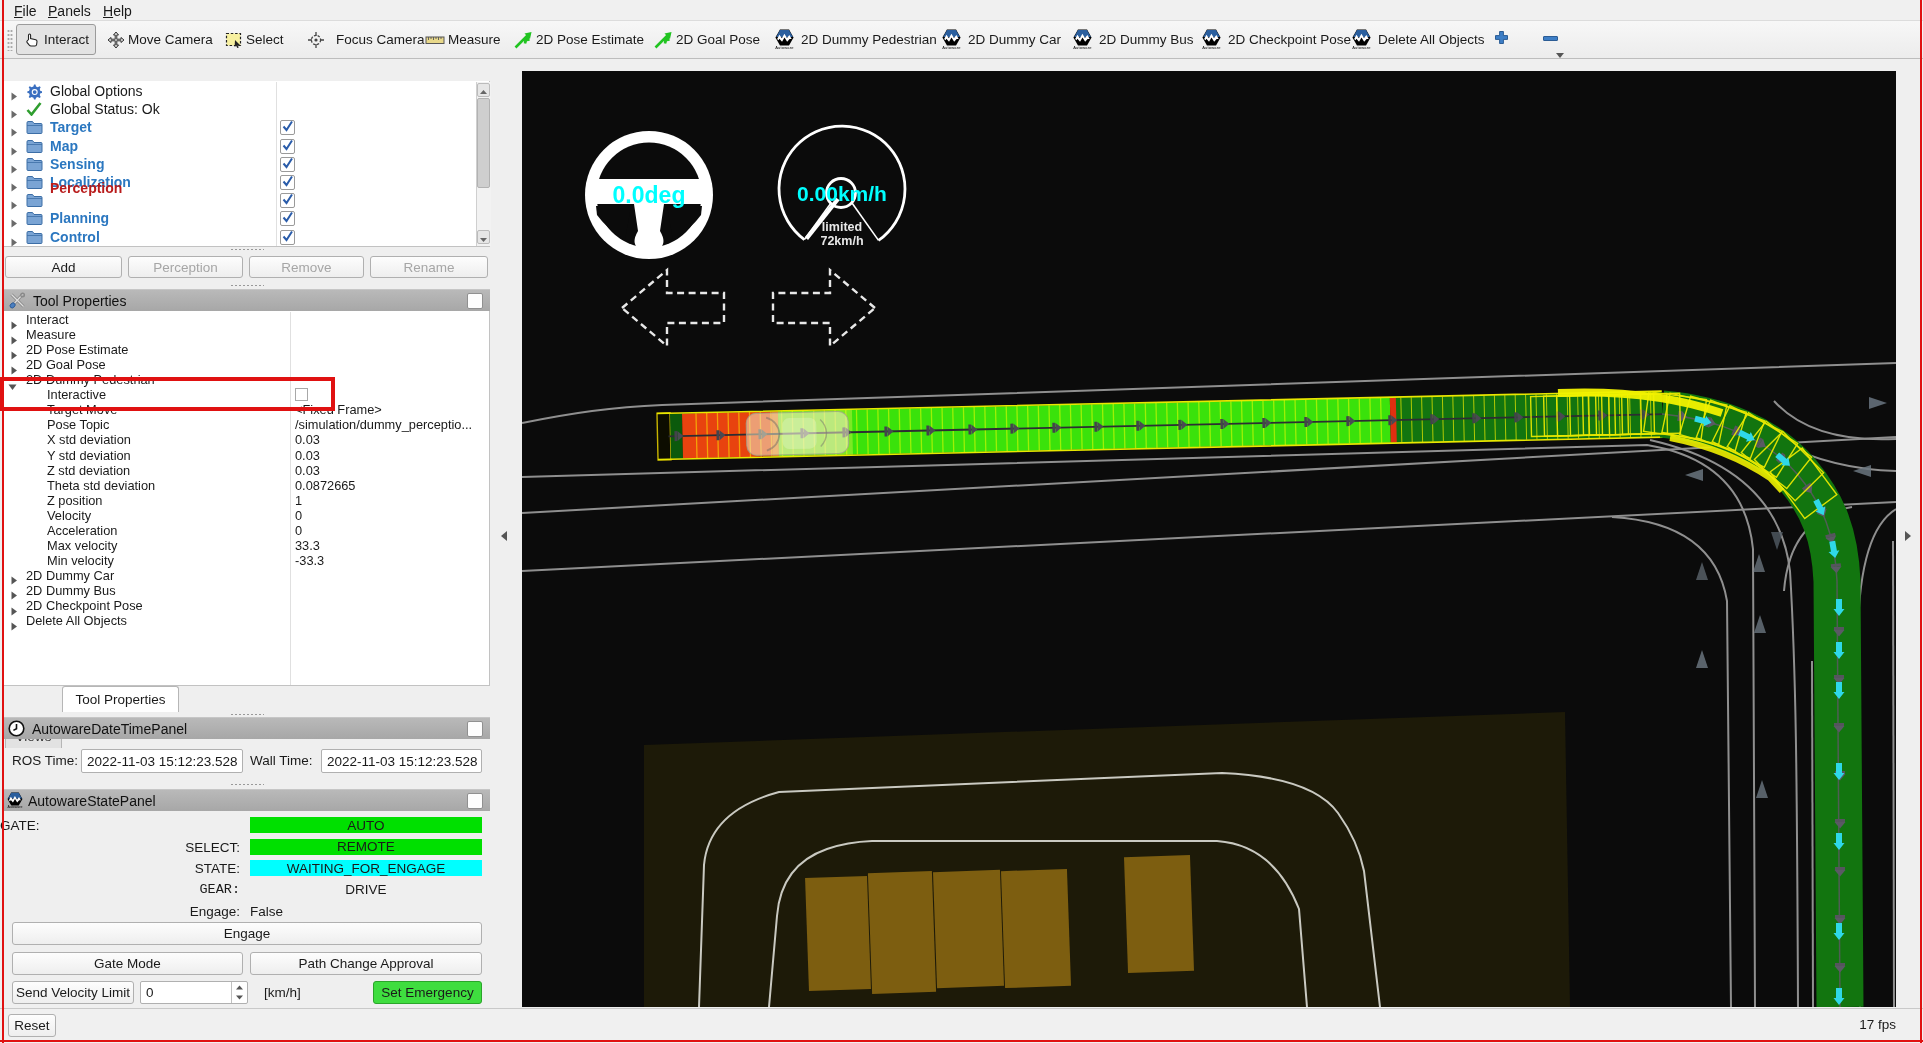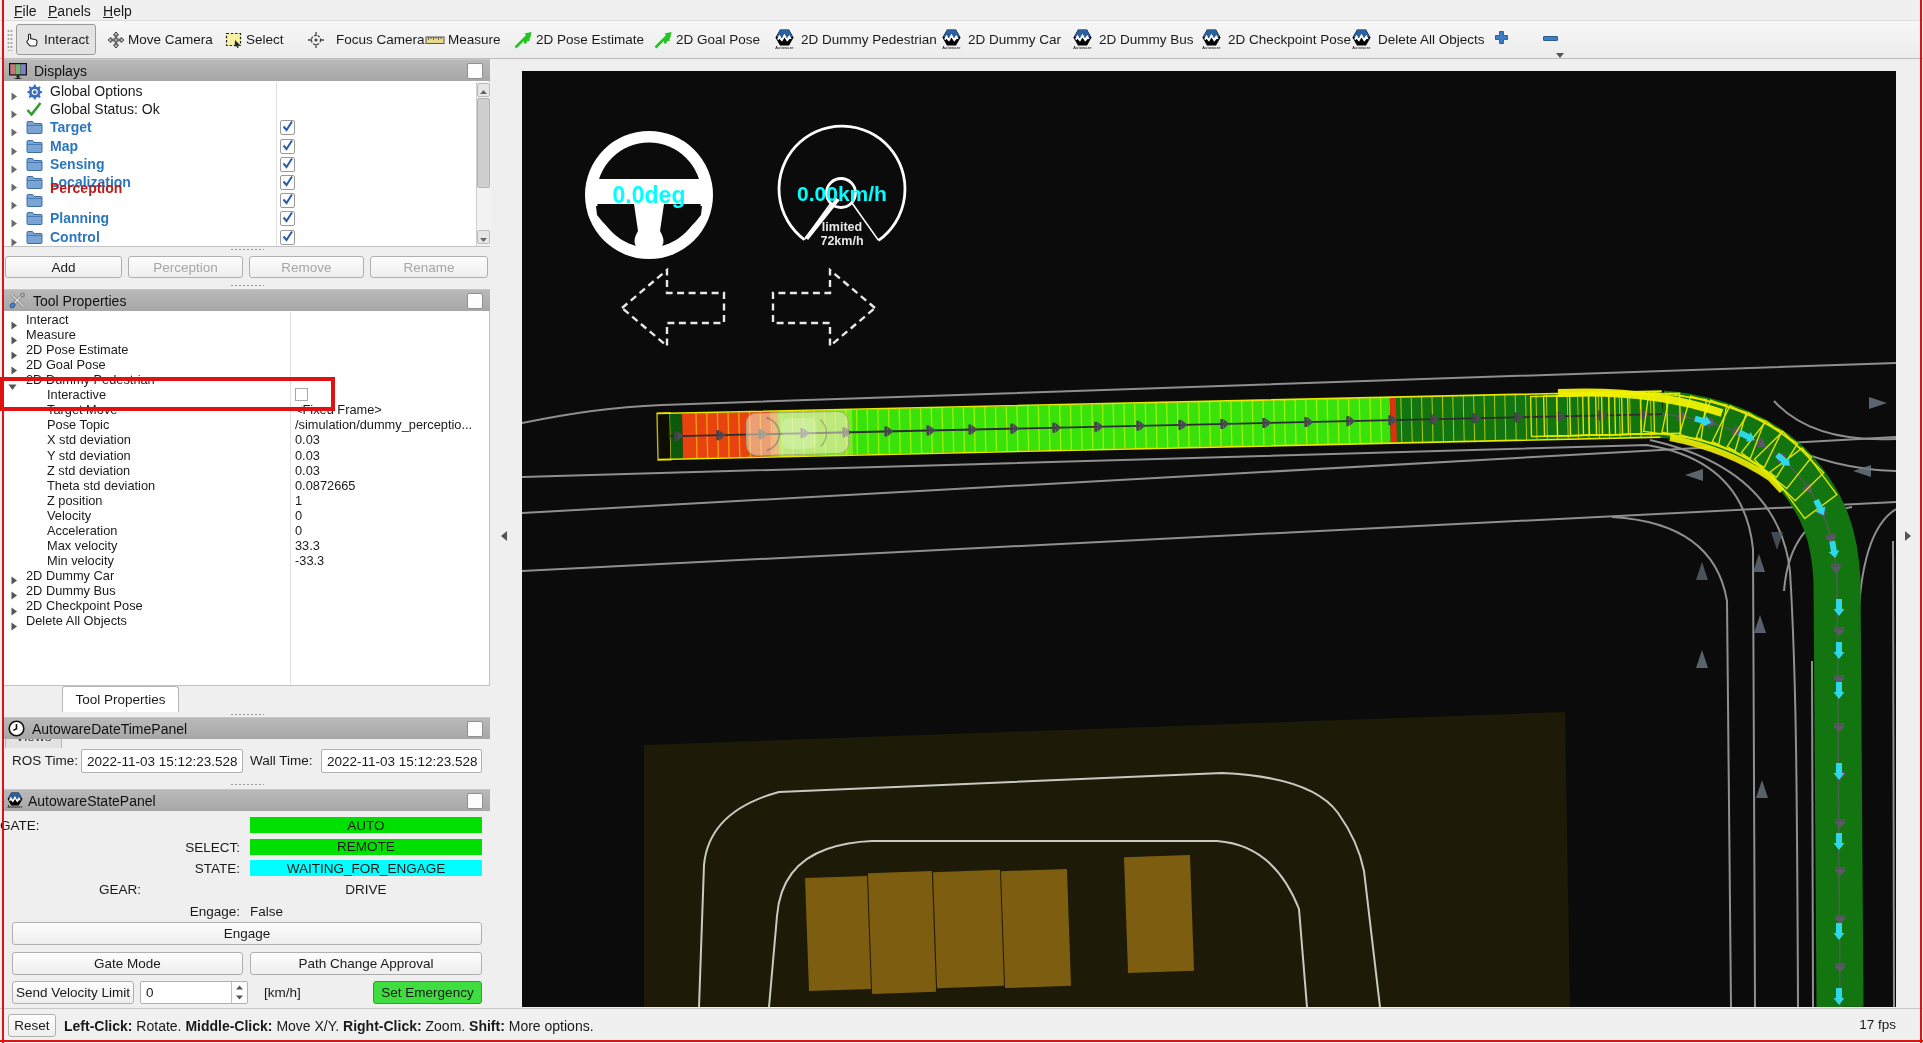--- a/index.html
+++ b/index.html
@@ -137,30 +137,20 @@
         </span>
         <span style="margin-left:3px">Delete All Objects</span>
       </div>
 <div class="abs" style="left:1494px;top:9px;"><svg width="15" height="15" viewBox="0 0 15 15">
           <path d="M5.6 1.5 H9.4 V5.6 H13.5 V9.4 H9.4 V13.5 H5.6 V9.4 H1.5 V5.6 H5.6 Z" fill="#3d7ec6" stroke="#2b5c94" stroke-width="1"></path>
         </svg></div>
 <div class="abs" style="left:1543px;top:15px;width:15px;height:5px;background:#3d7ec6;border:1px solid #2b5c94;border-radius:1px;"></div>
 <div class="abs" style="left:1556px;top:32px;width:0;height:0;border-left:4px solid transparent;border-right:4px solid transparent;border-top:5px solid #555;"></div>
 </div>
 
-<div class="abs title" style="left:2px;top:59px;width:488px;">
- <svg style="margin:0 6px 0 6px" width="20" height="18" viewBox="0 0 20 18">
-        <rect x="1" y="1" width="18" height="12.5" fill="#111"></rect>
-        <rect x="2.2" y="2.2" width="5.2" height="10.1" fill="#c47878"></rect>
-        <rect x="7.4" y="2.2" width="5.2" height="10.1" fill="#6fb86f"></rect>
-        <rect x="12.6" y="2.2" width="5.2" height="10.1" fill="#8080c8"></rect>
-        <rect x="8.6" y="13.5" width="2.8" height="2.2" fill="#111"></rect>
-        <path d="M5.5 17 Q10 15.2 14.5 17 Z" fill="#111"></path>
-      </svg>
- Displays<span class="tck"></span></div>
 <div class="abs" style="left:2px;top:81px;width:488px;height:166px;background:#fff;border:1px solid #c2c2c2;border-top:none;"></div>
 <div class="abs" style="left:276px;top:82px;width:1px;height:164px;background:#e0e0e0;"></div>
 
 <div class="abs" style="left:10px;top:87px;"><svg width="8" height="9" viewBox="0 0 8 9">
         <path d="M1.5 0.5 L7 4.5 L1.5 8.5 Z" fill="#6a6a6a"></path>
       </svg></div>
 <div class="abs" style="left:26px;top:84px;"><svg width="16" height="16" viewBox="0 0 16 16">
         <g fill="#3a6fc0">
           <path d="M8 0.5 L9.5 0.5 L10 2.5 L11.8 3.2 L13.6 2.2 L14.7 3.3 L13.7 5.1 L14.4 6.9 L16 7.3 L16 8.9 L14.4 9.3 L13.7 11.1 L14.7 12.9 L13.6 14 L11.8 13 L10 13.7 L9.5 15.5 L8 15.5 L7.4 13.7 L5.6 13 L3.8 14 L2.7 12.9 L3.7 11.1 L3 9.3 L1.4 8.9 L1.4 7.3 L3 6.9 L3.7 5.1 L2.7 3.3 L3.8 2.2 L5.6 3.2 L7.4 2.5 Z"></path>
         </g>
@@ -389,21 +379,21 @@
         <span style="font-size:3.5px;line-height:3.5px;color:#000;">Autoware</span>
       </span>
  AutowareStatePanel<span class="tck"></span></div>
 
 <div class="abs" style="left:0px;top:818px;width:240px;font-size:13.5px;">GATE:</div>
 <div class="abs" style="left:250px;top:817px;width:232px;height:16px;background:#00e000;font-size:13.5px;display:flex;align-items:center;justify-content:center;">AUTO</div>
 <div class="abs" style="left:0px;top:839.5px;width:240px;text-align:right;font-size:13.5px;">SELECT:</div>
 <div class="abs" style="left:250px;top:838.5px;width:232px;height:16px;background:#00e000;font-size:13.5px;display:flex;align-items:center;justify-content:center;">REMOTE</div>
 <div class="abs" style="left:0px;top:861px;width:240px;text-align:right;font-size:13.5px;">STATE:</div>
 <div class="abs" style="left:250px;top:860px;width:232px;height:16px;background:#00ffff;font-size:13.5px;display:flex;align-items:center;justify-content:center;">WAITING_FOR_ENGAGE</div>
-<div class="abs" style="left:0px;top:882px;width:240px;text-align:center;font-size:13.5px;">GEAR:</div>
+<div class="abs" style="left:0px;top:882px;width:240px;text-align:right;font-size:13.5px;font-family:Liberation Mono, monospace;">GEAR:</div>
 <div class="abs" style="left:250px;top:882px;width:232px;text-align:center;font-size:13.5px;">DRIVE</div>
 <div class="abs" style="left:0px;top:903.5px;width:240px;text-align:right;font-size:13.5px;">Engage:</div>
 <div class="abs" style="left:250px;top:903.5px;width:232px;text-align:left;font-size:13.5px;">False</div>
 
 <div class="abs btn" style="left:12px;top:922px;width:470px;height:23px;">Engage</div>
 <div class="abs btn" style="left:12px;top:952px;width:231px;height:23px;">Gate Mode</div>
 <div class="abs btn" style="left:250px;top:952px;width:232px;height:23px;">Path Change Approval</div>
 <div class="abs btn" style="left:12px;top:981px;width:122px;height:23px;">Send Velocity Limit</div>
 <div class="abs fld" style="left:140px;top:981px;width:108px;height:23px;">0</div>
 <div class="abs" style="left:231px;top:982px;width:16px;height:21px;border-left:1px solid #c0c0c0;display:flex;flex-direction:column;align-items:center;justify-content:space-around;">
@@ -412,21 +402,20 @@
       </svg>
  <svg width="9" height="7" viewBox="0 0 9 7">
         <path d="M1 1.5 L8 1.5 L4.5 5.5 Z" fill="#555"></path>
       </svg>
     </div>
 <div class="abs" style="left:264px;top:985px;font-size:13.5px;">[km/h]</div>
 <div class="abs btn" style="left:373px;top:981px;width:109px;height:23px;background:#3fdd3f;border-color:#2aa52a;">Set Emergency</div>
 
 <div class="abs" style="left:0;top:1008px;width:1923px;height:35px;background:#f0f0f0;border-top:1px solid #c9c9c9;"></div>
 <div class="abs btn" style="left:8px;top:1014px;width:48px;height:23px;border-radius:3px;">Reset</div>
-<div class="abs" style="left:64px;top:1018px;font-size:14px;"><b>Left-Click:</b> Rotate. <b>Middle-Click:</b> Move X/Y. <b>Right-Click:</b> Zoom. <b>Shift:</b> More options.</div>
 <div class="abs" style="left:1830px;top:1017px;width:66px;text-align:right;font-size:13.5px;">17 fps</div>
 
 <div class="abs" style="left:501px;top:531px;width:0;height:0;border-top:5px solid transparent;border-bottom:5px solid transparent;border-right:6px solid #555;"></div>
 <div class="abs" style="left:1905px;top:531px;width:0;height:0;border-top:5px solid transparent;border-bottom:5px solid transparent;border-left:6px solid #555;"></div>
 
 <svg class="abs" style="left:522px;top:71px" width="1374" height="936" viewBox="0 0 1374 936">
       <rect x="0" y="0" width="1374" height="936" fill="#0b0b0b"></rect>
       <polygon points="122,674 1043,641 1048,936 122,936" fill="#1d1a08"></polygon>
       <polygon points="1043,641 1374,630 1374,700 1048,936 1043,936" fill="#15130a" opacity="0"></polygon>
       <path d="M177,936 L182,794 Q187,740 257,721 L700,702 Q790,706 816,742 Q836,770 842,800 L858,936" fill="none" stroke="#c9c9c1" stroke-width="2"></path>

